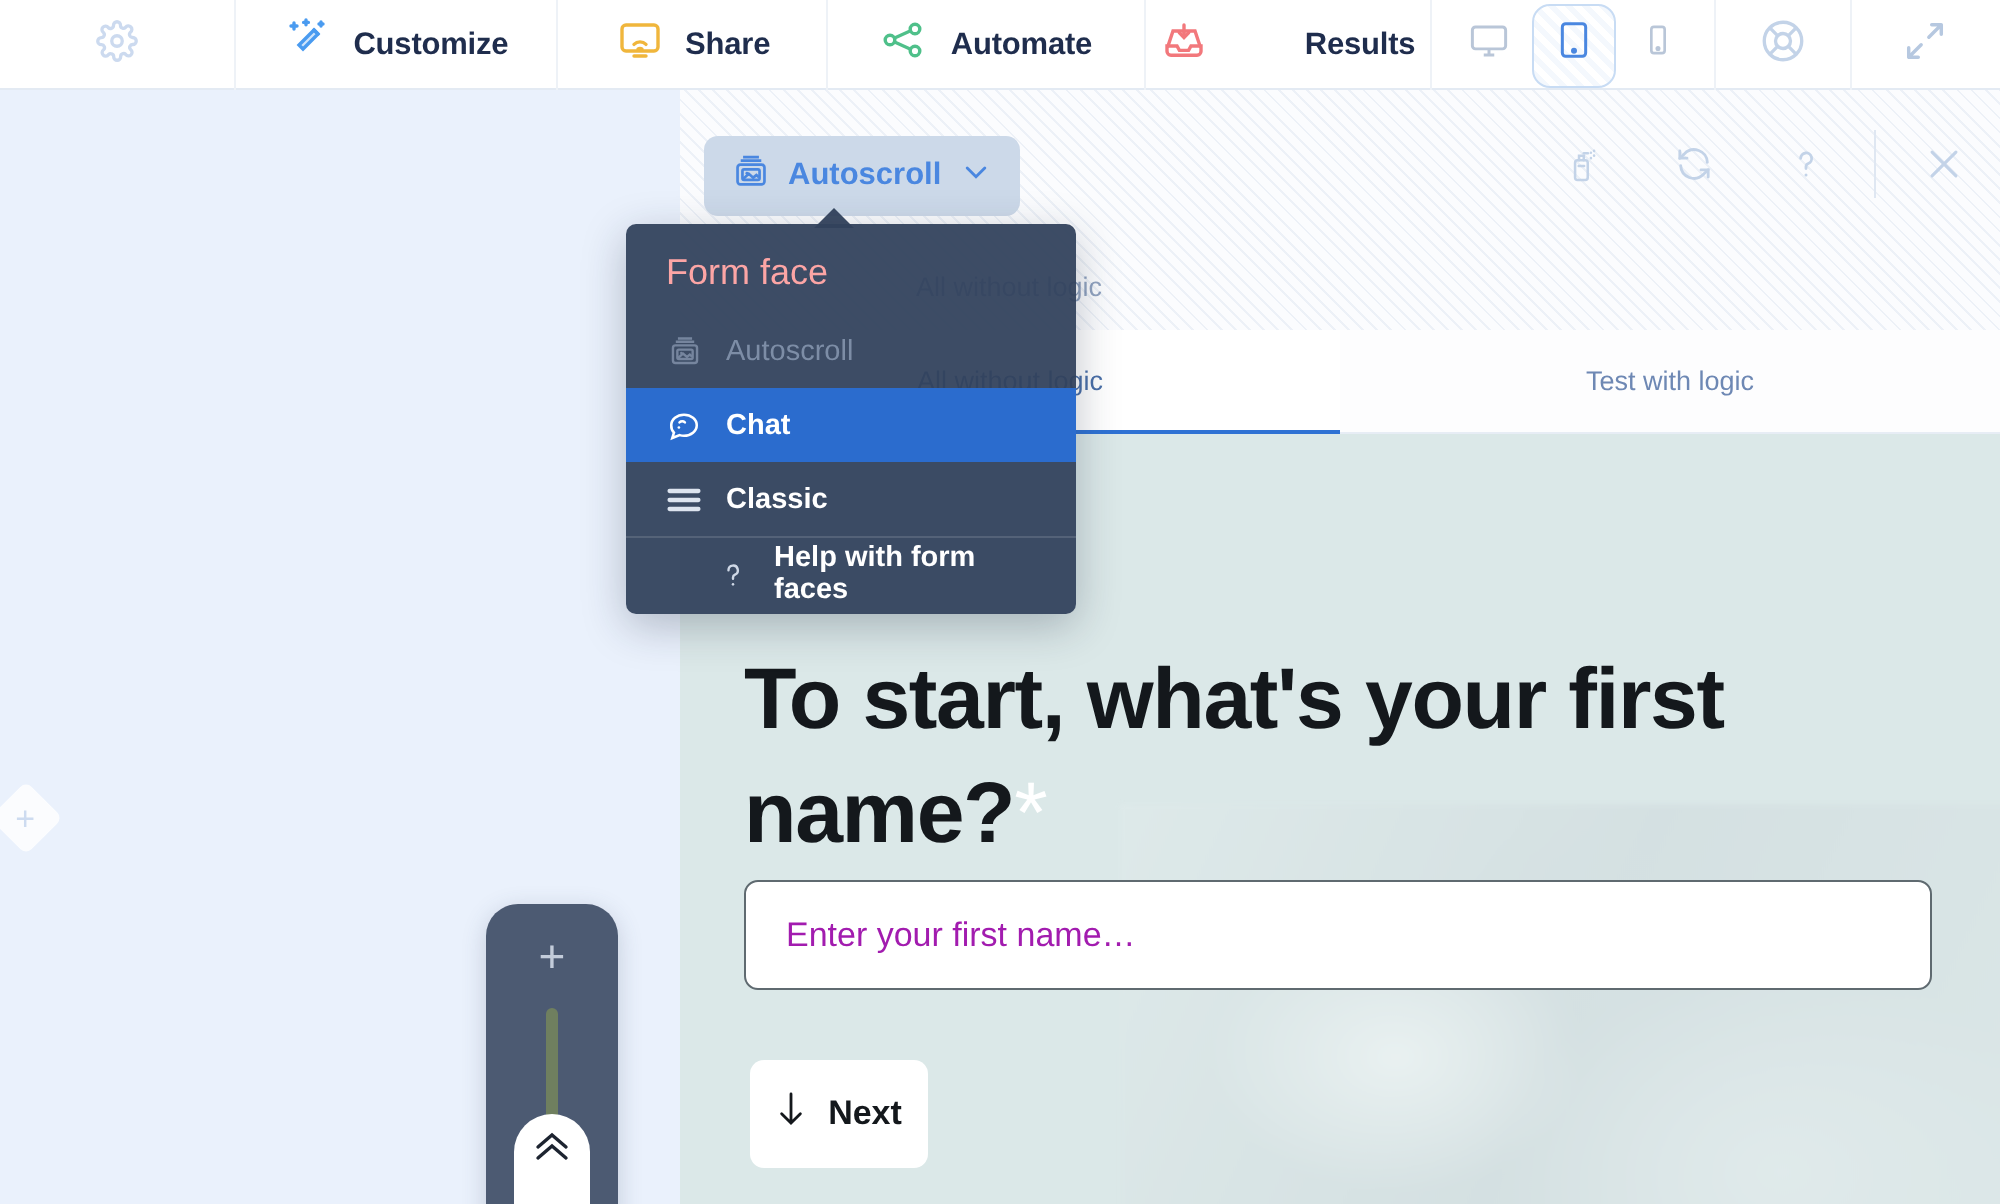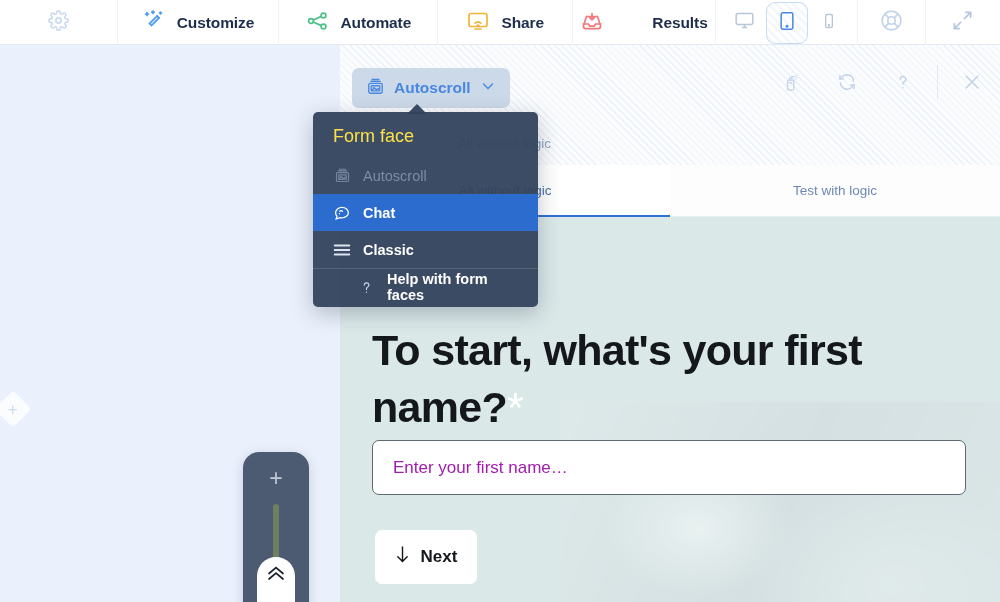--- a/index.html
+++ b/index.html
@@ -141,21 +141,21 @@
     width: 594px; height: 55px;
     background: #ffffff;
     border: 1px solid #5f6a70;
     border-radius: 7px;
     display: flex; align-items: center;
     padding: 0 20px;
     font-size: 17px; color: #a21caf;
   }
   .q-next {
     position: absolute; left: 375px; top: 530px;
-    width: 102px; height: 54px;
+    width: 89px; height: 54px;
     background: #ffffff;
     border-radius: 7px;
     display: flex; align-items: center; justify-content: center;
     gap: 11px;
     font-size: 17px; font-weight: bold; color: #14181c;
   }
 
   
   .slider-widget {
     position: absolute; left: 243px; top: 452px;
@@ -207,21 +207,21 @@
   }
   .menu-caret {
     position: absolute; left: 407px; top: 104px;
     width: 0; height: 0;
     border-left: 10px solid transparent;
     border-right: 10px solid transparent;
     border-bottom: 10px solid rgba(50,66,92,0.945);
   }
   .menu-title {
     padding: 14px 20px 10px;
-    font-size: 18px; color: #fde047; font-weight: normal;
+    font-size: 18px; color: #fca5a5; font-weight: normal;
   }
   .menu-item {
     display: flex; align-items: center;
     height: 37px;
     padding: 0 20px; gap: 12px;
     font-size: 14.5px; font-weight: bold; color: #ffffff;
   }
   .menu-item.disabled { color: #7d8da6; font-weight: normal; }
   .menu-item.selected { background: #2b6cce; text-align: center; }
   .menu-item.sep { border-top: 1px solid rgba(255,255,255,0.13); padding-left: 44px; }
@@ -257,43 +257,43 @@
           <path d="M15 7 L7.5 14.5 L9.5 16.5 L17 9 Z" fill="#cfe4fb"></path>
           <path d="M15 7 L17 9"></path>
           <path d="M5 3.5v3M3.5 5h3"></path>
           <path d="M11 2v2.4M9.8 3.2h2.4"></path>
           <path d="M18.5 3v2M17.5 4h2"></path>
         </svg>
       </span>
       <span class="tb-label">Customize</span>
     </div>
 
+    <div class="tb-cell tb-share">
+      <span>
+        <svg width="24" height="24" viewBox="0 0 24 24" fill="none" stroke="#f0b63c" stroke-width="1.7" stroke-linecap="round">
+          <rect x="3" y="4.5" width="18" height="13" rx="2"></rect>
+          <path d="M9 14.2a4.2 4.2 0 0 1 6 0"></path>
+          <path d="M11 16.6a1.6 1.6 0 0 1 2 0"></path>
+          <path d="M9 20h6"></path>
+        </svg>
+      </span>
+      <span class="tb-label">Share</span>
+    </div>
+
     <div class="tb-cell tb-automate">
       <span>
         <svg width="24" height="24" viewBox="0 0 24 24" fill="none" stroke="#4fc08a" stroke-width="1.7">
           <circle cx="5" cy="12" r="2.4"></circle>
           <circle cx="17.5" cy="6.5" r="2.4"></circle>
           <circle cx="17.5" cy="17.5" r="2.4"></circle>
           <path d="M7.3 11 L15.3 7.4"></path>
           <path d="M7.3 13 L15.3 16.6"></path>
         </svg>
       </span>
       <span class="tb-label">Automate</span>
-    </div>
-
-    <div class="tb-cell tb-share">
-      <span>
-        <svg width="24" height="24" viewBox="0 0 24 24" fill="none" stroke="#f0b63c" stroke-width="1.7" stroke-linecap="round">
-          <rect x="3" y="4.5" width="18" height="13" rx="2"></rect>
-          <path d="M9 14.2a4.2 4.2 0 0 1 6 0"></path>
-          <path d="M11 16.6a1.6 1.6 0 0 1 2 0"></path>
-          <path d="M9 20h6"></path>
-        </svg>
-      </span>
-      <span class="tb-label">Share</span>
     </div>
 
     <div class="tb-cell tb-results">
       <span>
         <svg width="24" height="24" viewBox="0 0 24 24" fill="none" stroke="#f2787c" stroke-width="1.7" stroke-linecap="round">
           <path d="M4 15 L6.5 7.5 h11 L20 15"></path>
           <path d="M3.5 15h5l1.2 2.2h4.6L15.5 15h5v2.6a2 2 0 0 1-2 2h-13a2 2 0 0 1-2-2z"></path>
           <path d="M12 4.5v6M9.6 8.3 12 10.8l2.4-2.5"></path>
         </svg>
       </span>

